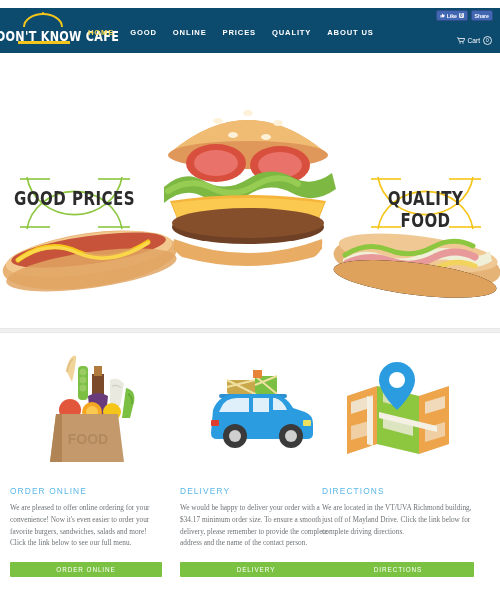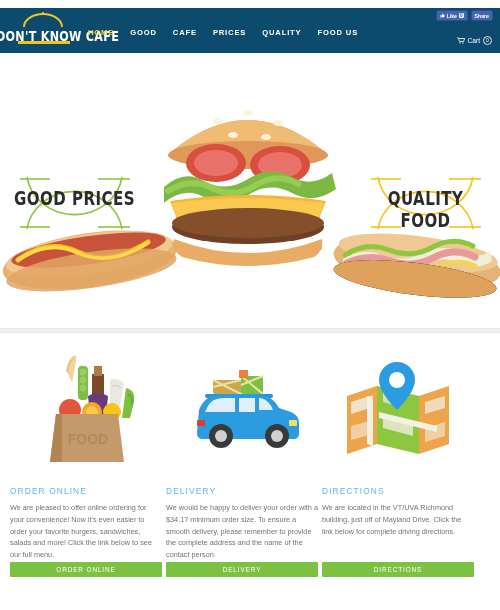--- a/index.html
+++ b/index.html
@@ -99,33 +99,33 @@
     position: absolute; top: 328px; left: 0; width: 500px; height: 5px;
     background: #f0f0f0; border-top: 1px solid #e8e8e8; border-bottom: 1px solid #e8e8e8;
   }
 
   
   .features {
     position: absolute; top: 348px; left: 0; width: 500px; height: 262px; padding-left: 20px;
   }
   .col { position: absolute; top: 0; width: 152px; }
   .col-1 { left: 10px; }
-  .col-2 { left: 166px; }
+  .col-2 { left: 180px; }
   .col-3 { left: 322px; }
 
   .col-icon {
     position: relative; width: 152px; height: 128px;
     display: flex; align-items: center; justify-content: center;
   }
   .col-title {
     font-size: 8.4px; color: #5bb8e8; letter-spacing: 1.1px;
     margin-top: 10px; margin-bottom: 6px; font-weight: normal;
   }
   .col-body {
-    font-size: 7.3px; line-height: 1.62; color: #6f7478;
+    font-size: 7.3px; line-height: 1.62; color: #6f7478; font-family: Liberation Serif, serif;
   }
   .col-btn {
     position: absolute; top: 214px; width: 152px; height: 15px;
     background: #7cc242; border: none; border-radius: 1px;
     color: #ffffff; font-size: 6.4px; letter-spacing: 0.9px;
     display: flex; align-items: center; justify-content: center;
     cursor: pointer;
     font-family: "Liberation Sans", sans-serif;
   }
 </style>
@@ -141,24 +141,24 @@
         <line x1="25" y1="1" x2="25" y2="4" stroke="#f3c41b" stroke-width="1.6"></line>
         <path d="M6 16 A19 13 0 0 1 44 16" fill="none" stroke="#f3c41b" stroke-width="2"></path>
       </svg>
       <div class="logo-text">DON'T KNOW CAFE</div>
       <div class="logo-underline"></div>
     </div>
 
     <div class="nav">
       <div class="nav-item active">HOME</div>
       <div class="nav-item">GOOD</div>
-      <div class="nav-item">CAFE</div>
+      <div class="nav-item">ONLINE</div>
       <div class="nav-item">PRICES</div>
       <div class="nav-item">QUALITY</div>
-      <div class="nav-item">FOOD US</div>
+      <div class="nav-item">ABOUT US</div>
     </div>
 
     <div class="social">
       <div class="fb-btn">
         <svg width="5" height="5" viewBox="0 0 10 10">
           <path d="M1 4h2v5H1z" fill="#fff"></path>
           <path d="M3.6 4.2l1.7-3.3 .9 .4-.5 2.1h3c.4 0 .7.4.6.8l-.9 3.9c-.1.4-.4.6-.8.6H3.6z" fill="#fff"></path>
         </svg>
         <span>Like</span>
         <span class="fb-like-count">0</span>

